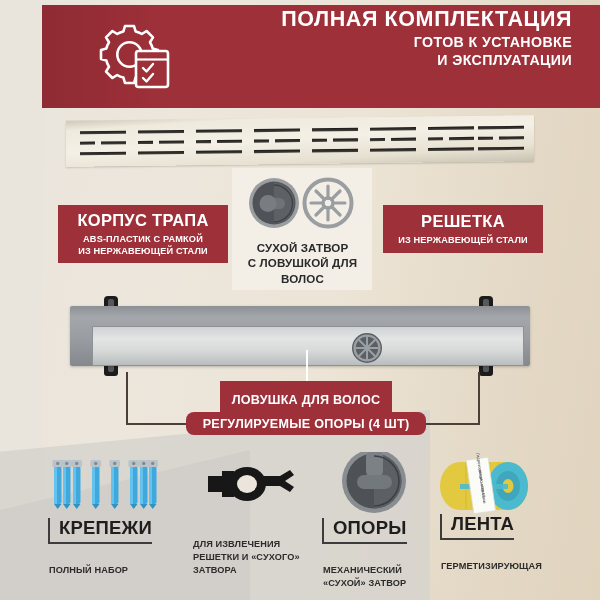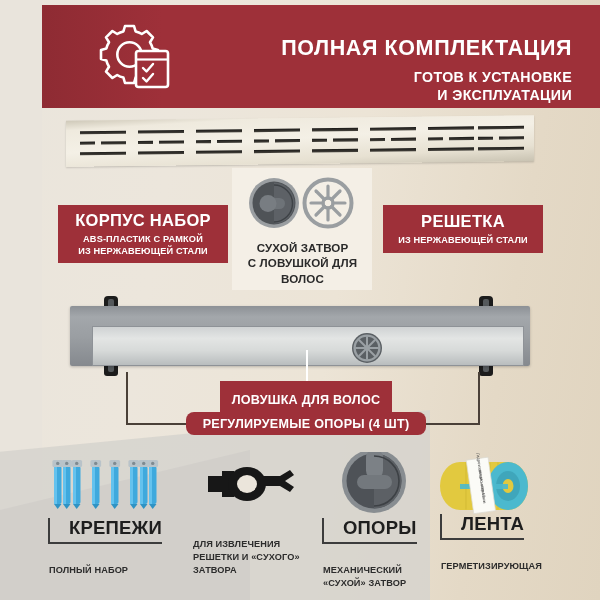--- a/index.html
+++ b/index.html
@@ -43,30 +43,30 @@
   }
   .header-fade{
     position:absolute;left:42px;top:5px;width:120px;height:103px;
     background:linear-gradient(90deg,#8e2b33 0%,#9e3039 100%);
   }
   .header-icon{
     position:absolute;left:95px;top:18px;width:86px;height:76px;
   }
   .header-text{
     position:absolute;left:190px;top:8px;width:400px;height:96px;
-    display:flex;flex-direction:column;justify-content:flex-end;align-items:flex-end;
+    display:flex;flex-direction:column;justify-content:flex-start;align-items:flex-end;
     text-align:right;padding-right:18px;box-sizing:border-box;
   }
   .h-title{
     color:#ffffff;font-size:21.5px;font-weight:bold;letter-spacing:.6px;
     line-height:1.1;white-space:nowrap;
   }
   .h-sub{
     color:#ffffff;font-size:14.2px;font-weight:bold;letter-spacing:.4px;
-    line-height:1.28;margin-top:7px;white-space:nowrap;
+    line-height:1.28;margin-top:1px;white-space:nowrap;
   }
 
   
   .grate-wrap{position:absolute;left:66px;top:118px;width:468px;height:46px;}
   .grate{
     position:absolute;inset:0;
     background:linear-gradient(177deg,#cfc9b9 0%,#efeade 14%,#f4f0e6 46%,#e7e1d2 78%,#c9c3b2 100%);
     transform:skewY(-0.7deg);
     box-shadow:0 1px 2px rgba(0,0,0,.18);
   }
@@ -122,21 +122,21 @@
   .leader-v{
     position:absolute;background:#ffffff;width:1.5px;
   }
   .leader{position:absolute;background:#4a4038;}
 
   
   .item{position:absolute;width:150px;}
   .item .art{height:66px;position:relative;}
   .item .name{
     font-size:18.5px;font-weight:bold;color:#1e1e1e;letter-spacing:.2px;
-    padding-left:19px;line-height:1.05;
+    padding-left:9px;line-height:1.05;
   }
   .item .nm-wrap{
     border-left:2.4px solid #3c3c3c;border-bottom:2.4px solid #3c3c3c;
     padding-bottom:5px;display:inline-block;
   }
   .item .cap{
     font-size:9.2px;font-weight:bold;color:#2c2c2c;letter-spacing:.1px;
     line-height:1.42;margin-top:20px;padding-left:1px;
   }
   .it-krepezhi{left:48px;top:452px;}
@@ -208,21 +208,21 @@
         <use href="#seg" x="244"></use>
         <use href="#seg" x="302"></use>
         <use href="#seg" x="360"></use>
         <use href="#seg" x="410"></use>
         <rect x="0" y="0" width="468" height="46" fill="none"></rect>
       </svg>
     </div>
   </div>
 
   <div class="lbl lbl-korpus">
-    <div class="t1">КОРПУС НАБОР</div>
+    <div class="t1">КОРПУС ТРАПА</div>
     <div class="t2">
       <div>ABS-ПЛАСТИК С РАМКОЙ</div>
       <div>ИЗ НЕРЖАВЕЮЩЕЙ СТАЛИ</div>
     </div>
   </div>
 
   <div class="lbl lbl-reshetka">
     <div class="t1">РЕШЕТКА</div>
     <div class="t2">ИЗ НЕРЖАВЕЮЩЕЙ СТАЛИ</div>
   </div>

